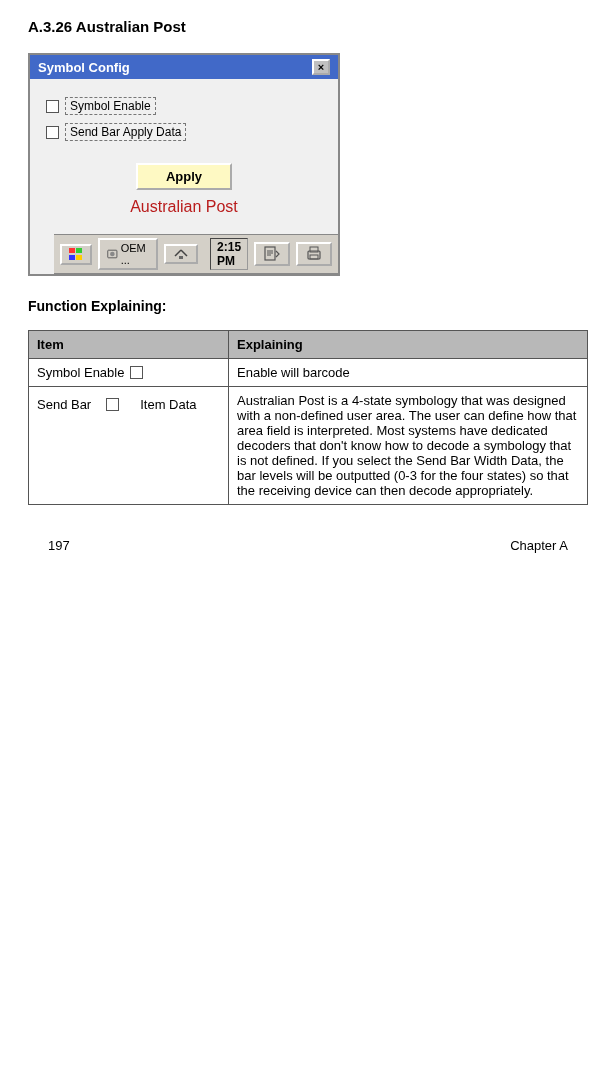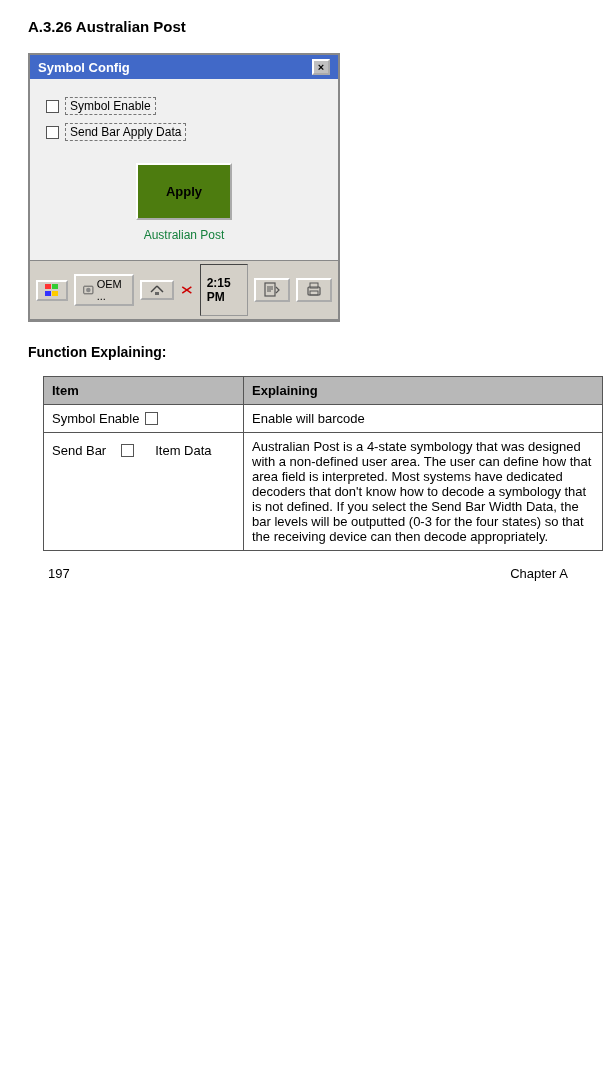--- a/index.html
+++ b/index.html
@@ -71,75 +71,75 @@
     .checkbox-label {
       border: 1px dashed #777;
       padding: 1px 4px;
       font-size: 12px;
     }
     .apply-area {
       text-align: center;
       margin: 22px 0 8px 0;
     }
     .apply-btn {
-      background: #4d7c0f;
+      background: #fef9c3;
       border: 2px outset #fff;
-      padding: 19px 28px;
+      padding: 4px 28px;
       font-size: 13px;
       font-weight: bold;
       cursor: pointer;
       font-family: Arial, sans-serif;
     }
     .dialog-subtitle {
       text-align: center;
-      font-size: 12px;
-      color: #15803d;
+      font-size: 16px;
+      color: #b91c1c;
       margin: 6px 0 8px 0;
     }
     
     .taskbar {
       display: flex;
       align-items: center;
       background: #d4d0c8;
       border-top: 1px solid #888;
       border-bottom: 1px solid #888;
       padding: 3px 6px;
       gap: 6px;
       font-size: 11px;
+      margin-left: 24px;
     }
     .taskbar-btn {
       background: #d4d0c8;
       border: 2px outset #fff;
       padding: 2px 7px;
       font-size: 11px;
       display: flex;
       align-items: center;
       gap: 3px;
       cursor: pointer;
     }
     .taskbar-time {
       margin-left: auto;
       font-size: 12px;
       font-weight: bold;
-      padding: 11px 6px;
+      padding: 1px 6px;
       background: #d4d0c8;
       border: 1px inset #999;
     }
     
     .function-title {
       font-size: 14px;
       font-weight: bold;
       margin: 18px 0 16px 0;
     }
     
     table.explain-table {
       border-collapse: collapse;
       width: 100%;
       font-size: 13px;
-      margin-left: 15px;
     }
     table.explain-table th {
       background: #b8b8b8;
       border: 1px solid #555;
       padding: 6px 8px;
       text-align: left;
       font-weight: bold;
     }
     table.explain-table td {
       border: 1px solid #555;
@@ -153,21 +153,21 @@
       display: flex;
       align-items: center;
       gap: 15px;
       margin-top: 4px;
     }
     
     .page-footer {
       display: flex;
       justify-content: space-between;
       align-items: flex-end;
-      margin-top: 15px;
+      margin-top: 33px;
       font-size: 13px;
       padding: 0 20px;
     }
   </style>
 </head>
 <body>
 
 <div class="page-title">A.3.26  Australian Post</div>
 
 <div class="dialog-wrapper">

